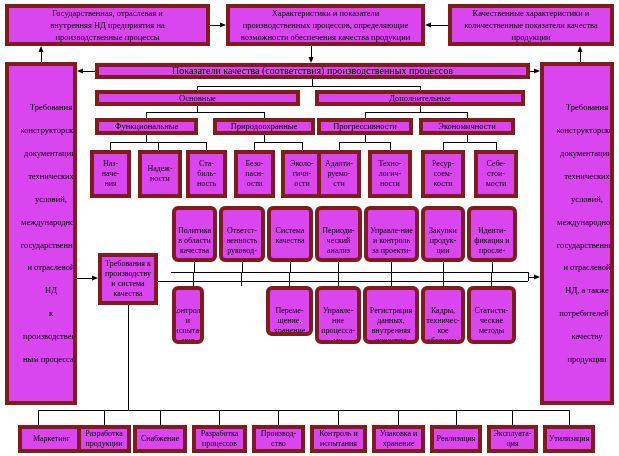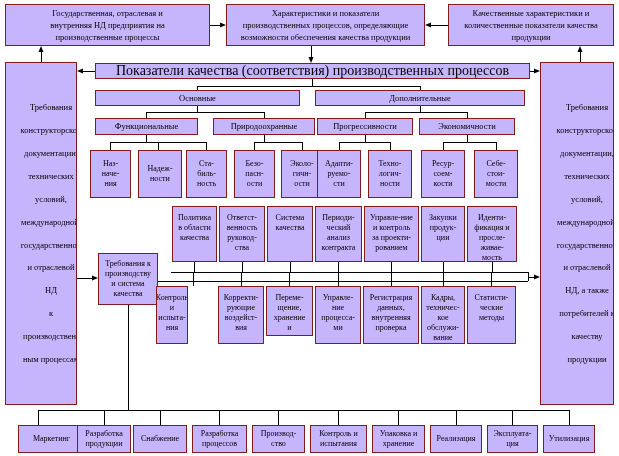--- a/index.html
+++ b/index.html
@@ -1,28 +1,28 @@
 <!DOCTYPE html>
 <html><head>
 <meta charset="utf-8">
 <style>
   html,body { margin:0; padding:0; background:#fff; }
   .diagram {
     position:relative; width:619px; height:456px; background:#fff;
     font-family:"Liberation Serif","DejaVu Serif",serif; color:#000;
   }
   .box {
-    position:absolute; box-sizing:border-box; border:1px solid #7f1d1d; background:#c4b5fd;
+    position:absolute; box-sizing:border-box; border:4px solid #7f1d1d; background:#d946ef;
     display:flex; align-items:center; justify-content:center;
     text-align:center; white-space:pre-line; overflow:hidden;
   }
-  .top-align { align-items:flex-start; padding-top:6px; }
+  .top-align { align-items:flex-start; padding-top:16px;border-radius:6px; }
   .f85 { font-size:8.5px; line-height:1.45; }
   .f8  { font-size:8px;  line-height:1.25; }
-  .bar { font-size:14px;  line-height:1; }
+  .bar { font-size:10px;  line-height:1; }
   .side { font-size:8.5px; line-height:2.7;padding-left:20px; }
   svg.connectors { position:absolute; left:0; top:0; pointer-events:none; }
   svg.connectors line { stroke:#000; stroke-width:1; shape-rendering:crispEdges; }
   svg.connectors polygon { fill:#000; stroke:none; }
 </style>
 </head>
 <body>
 
 <div class="diagram">
 
@@ -209,27 +209,23 @@
 рованием</div>
   <div class="box f8 top-align" style="left:421px;top:206px;width:44px;height:56px">Закупки
 продук-
 ции</div>
   <div class="box f8 top-align" style="left:467px;top:206px;width:50px;height:56px">Иденти-
 фикация и
 просле-
 живае-
 мость</div>
 
-  <div class="box f8 top-align" style="left:156px;top:286px;width:32px;height:58px">Контроль
+  <div class="box f8 top-align" style="left:172px;top:286px;width:32px;height:58px">Контроль
 и испыта-
 ния</div>
-  <div class="box f8 top-align" style="left:218px;top:286px;width:46px;height:58px">Корректи-
-рующие
-воздейст-
-вия</div>
   <div class="box f8 top-align" style="left:266px;top:286px;width:47px;height:50px">Переме-
 щение,
 хранение
 и
 поставка</div>
   <div class="box f8 top-align" style="left:315px;top:286px;width:46px;height:58px">Управле-
 ние
 процесса-
 ми</div>
   <div class="box f8 top-align" style="left:363px;top:286px;width:56px;height:58px">Регистрация

